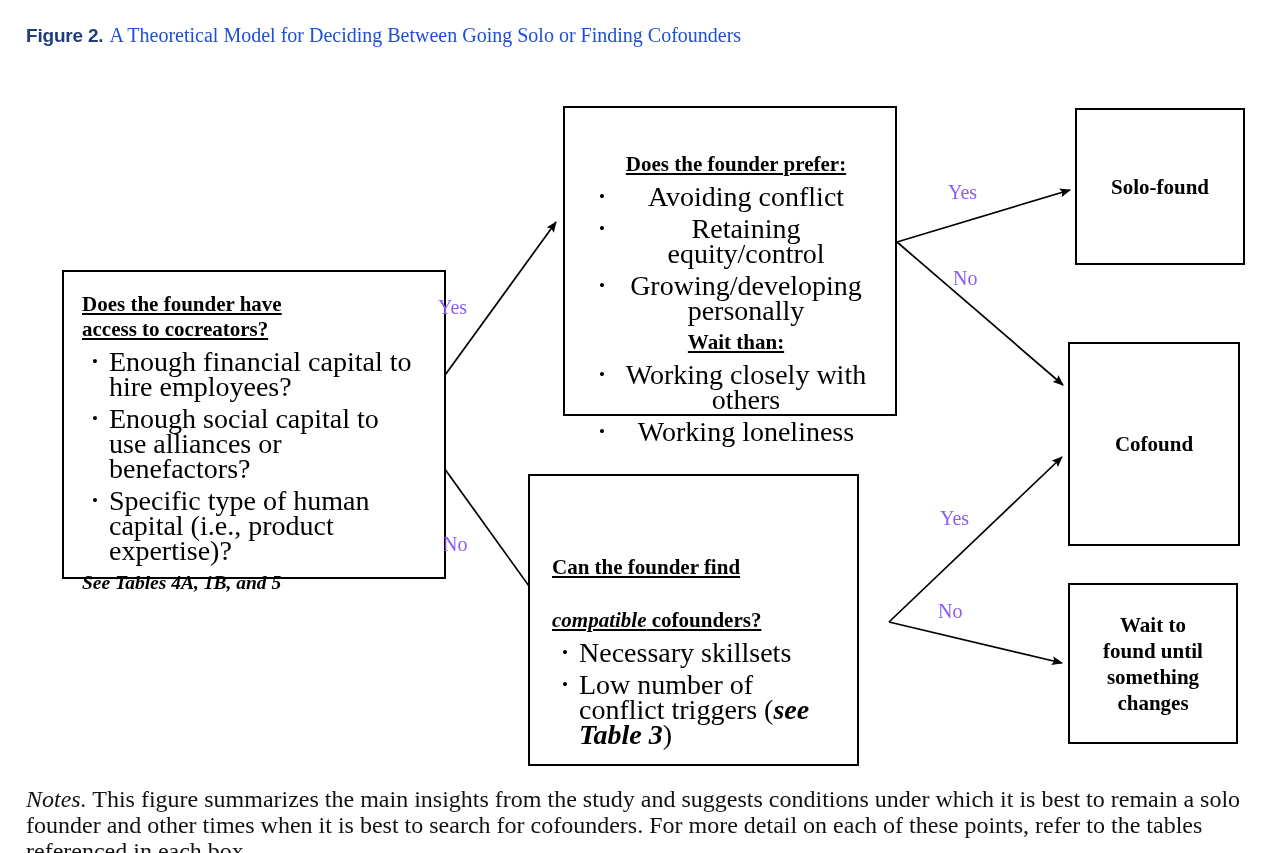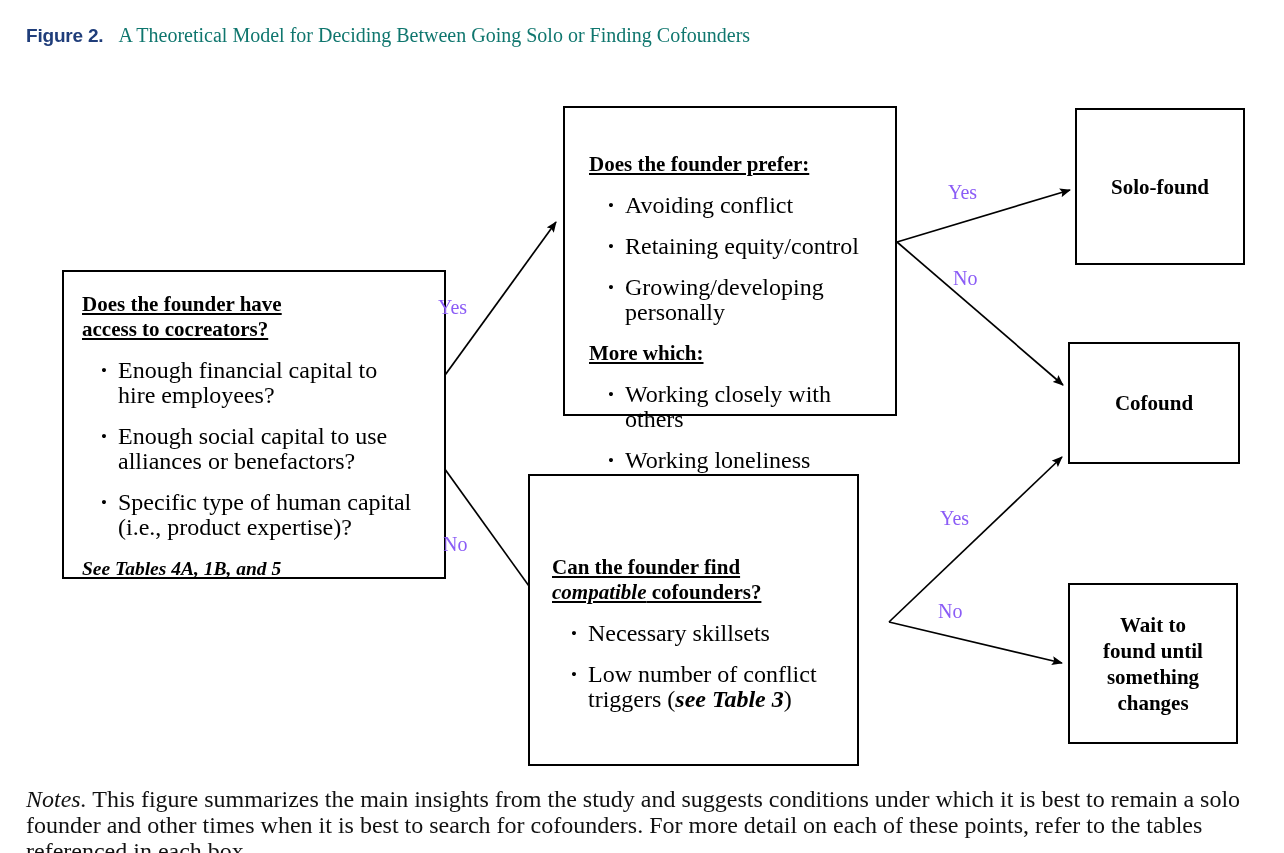--- a/index.html
+++ b/index.html
@@ -28,23 +28,23 @@
   #figure-title .fig-label {
     font-family: "Liberation Sans", sans-serif;
     font-weight: bold;
     color: #1F3D7A;
     font-size: 19px;
     letter-spacing: -0.2px;
   }
   #figure-title .fig-caption {
     font-family: "Liberation Serif", serif;
     font-weight: normal;
-    color: #0f766e;
+    color: #1d4ed8;
     font-size: 20px;
-    margin-left: 15px;
+    margin-left: 6px;
   }
 
   
   #flow-canvas {
     position: absolute;
     left: 0;
     top: 0;
     width: 1284px;
     height: 790px;
   }
@@ -86,23 +86,23 @@
   }
 
   ul.box-list {
     list-style: none;
     margin: 0;
     padding: 0;
   }
   ul.box-list > li {
     position: relative;
     padding-left: 20px;
-    font-size: 24px;
+    font-size: 28px;
     line-height: 25px;
-    margin: 16px;
+    margin: 7px;
   }
   ul.box-list > li::before {
     content: "\2022";
     position: absolute;
     left: 3px;
     top: -0.5px;
     font-size: 17px;
   }
   .box-note {
     font-weight: bold;
@@ -201,53 +201,53 @@
       <ul class="box-list">
         <li>Enough financial capital to hire employees?</li>
         <li>Enough social capital to use alliances or benefactors?</li>
         <li>Specific type of human capital (i.e., product expertise)?</li>
       </ul>
       <div class="box-note">See Tables 4A, 1B, and 5</div>
     </div>
   </div>
 
   <div class="node-box" style="left:563px; top:106px; width:334px; height:310px;">
-    <div class="box-inner" style="padding:44px 12px 0 24px;">
+    <div class="box-inner" style="padding:44px 12px 0 24px;text-align:center;">
       <div class="box-heading" style="margin-bottom:2px;">Does the founder prefer:</div>
       <ul class="box-list">
         <li>Avoiding conflict</li>
         <li>Retaining equity/control</li>
         <li>Growing/developing personally</li>
       </ul>
-      <div class="box-heading" style="margin-bottom:2px;">More which:</div>
+      <div class="box-heading" style="margin-bottom:2px;">Wait than:</div>
       <ul class="box-list">
         <li>Working closely with others</li>
         <li>Working loneliness</li>
       </ul>
     </div>
   </div>
 
   <div class="node-box" style="left:528px; top:474px; width:331px; height:292px;">
     <div class="box-inner" style="padding:79px 12px 0 22px;">
       <div class="box-heading">Can the founder find</div>
-      <div class="box-heading" style="margin-bottom:2px;">
+      <div class="box-heading" style="margin-bottom:2px;margin-top:28px;">
         <span class="em-it">compatible</span><span> cofounders?</span>
       </div>
       <ul class="box-list">
         <li>Necessary skillsets</li>
         <li><span>Low number of conflict triggers (</span><span class="inline-it-bold">see Table 3</span><span>)</span></li>
       </ul>
     </div>
   </div>
 
   <div class="node-box thin terminal-box" style="left:1075px; top:108px; width:170px; height:157px;">
     <div class="terminal-label">Solo-found</div>
   </div>
 
-  <div class="node-box thin terminal-box" style="left:1068px; top:342px; width:172px; height:122px;">
+  <div class="node-box thin terminal-box" style="left:1068px; top:342px; width:172px; height:204px;">
     <div class="terminal-label">Cofound</div>
   </div>
 
   <div class="node-box thin terminal-box" style="left:1068px; top:583px; width:170px; height:161px;">
     <div class="terminal-label" style="padding:0 26px;">Wait to found until something changes</div>
   </div>
 
   <div class="edge-label" style="left:438px; top:296px;">Yes</div>
   <div class="edge-label" style="left:443px; top:533px;">No</div>
 

